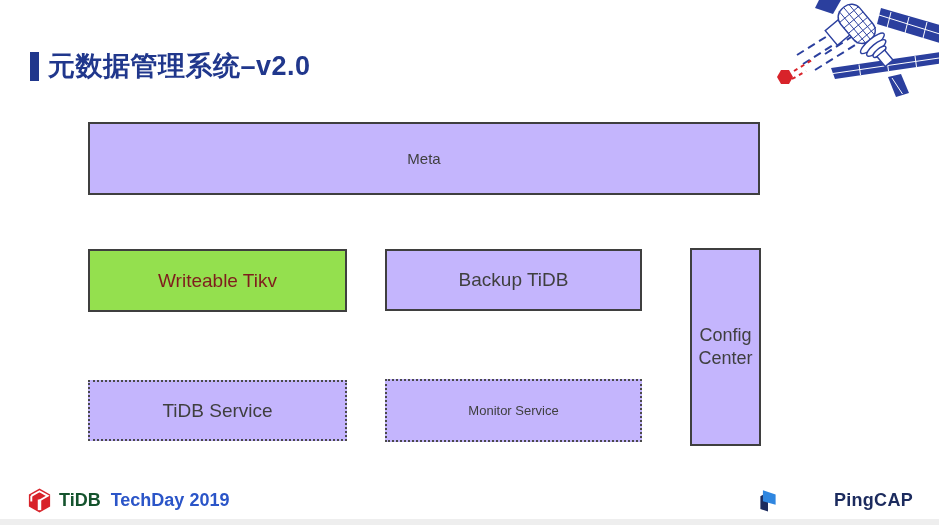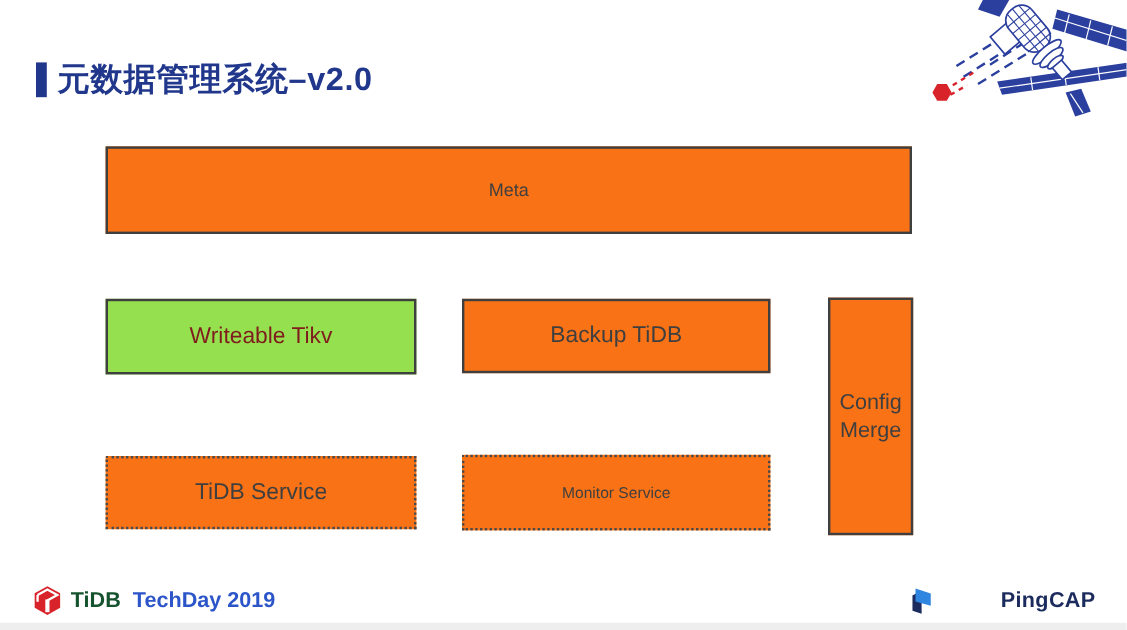--- a/index.html
+++ b/index.html
@@ -11,21 +11,21 @@
     overflow:hidden;
     font-family:"Liberation Sans","DejaVu Sans",sans-serif;
   }
   
   .title-row { position:absolute; left:30px; top:48px; display:flex; align-items:center; }
   .title-bar { width:9px; height:29px; background:#20378c; margin-right:9px; }
   .title-text { font-size:27px; font-weight:bold; color:#20378c; letter-spacing:0.5px; }
 
   
   .box {
-    position:absolute; background:#f97316;
+    position:absolute; background:#c4b5fd;
     border:2px solid #3f3f3f;
     display:flex; align-items:center; justify-content:center;
     color:#3f3f3f;
   }
   .box-meta     { left:88px;  top:122px; width:672px; height:73px;  font-size:15px; }
   .box-writeable{ left:88px;  top:249px; width:259px; height:63px;  font-size:19px; background:#94e04e; color:#7f1d1d; }
   .box-backup   { left:385px; top:249px; width:257px; height:62px;  font-size:19px; }
   .box-config   { left:690px; top:248px; width:71px;  height:198px; font-size:18px; text-align:center; line-height:1.3; }
   .box-merge    { left:88px;  top:380px; width:259px; height:61px;  font-size:19px; border:2px dotted #4a4a4a; }
   .box-monitor  { left:385px; top:379px; width:257px; height:63px;  font-size:13px; border:2px dotted #4a4a4a; }
@@ -121,21 +121,21 @@
     <span>Writeable Tikv</span>
   </div>
 
   <div class="box box-backup">
     <span>Backup TiDB</span>
   </div>
 
   <div class="box box-config">
     <span>
       <span>Config</span><br>
-      <span>Merge</span>
+      <span>Center</span>
     </span>
   </div>
 
   <div class="box box-merge">
     <span>TiDB Service</span>
   </div>
 
   <div class="box box-monitor">
     <span>Monitor Service</span>
   </div>

